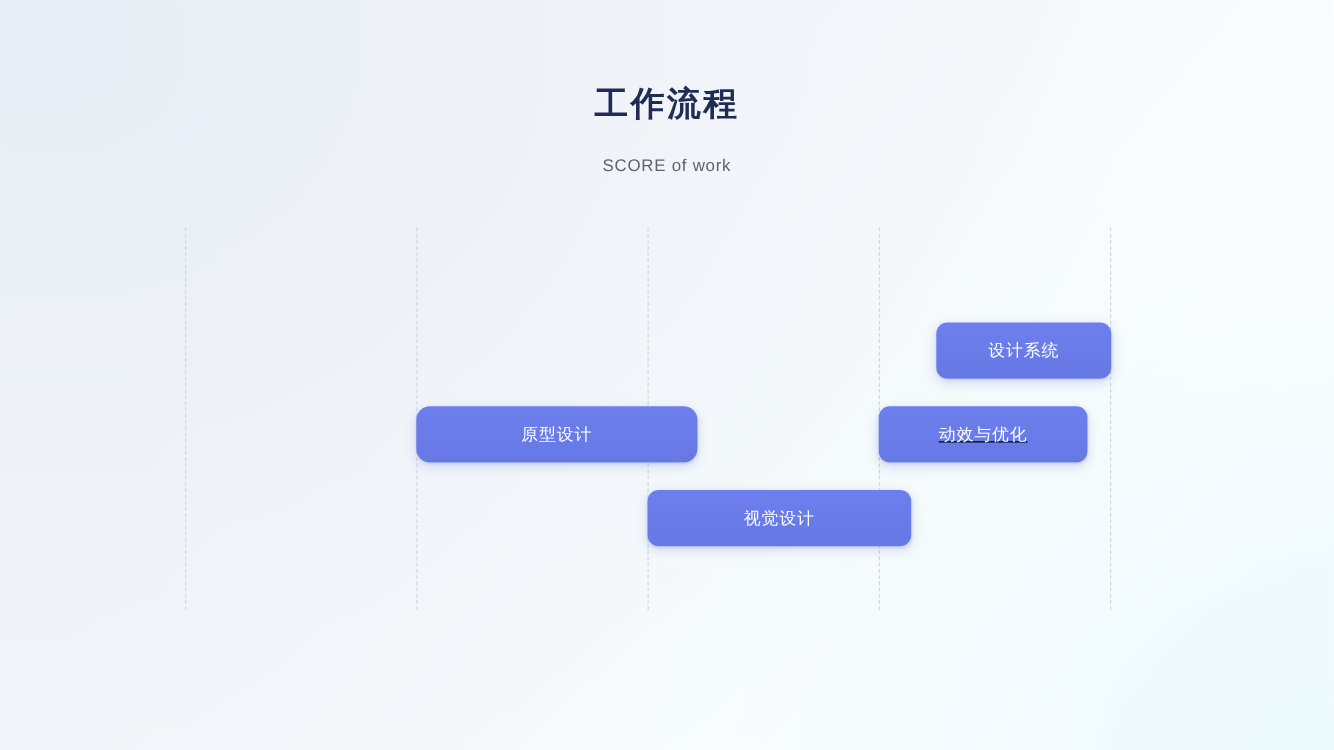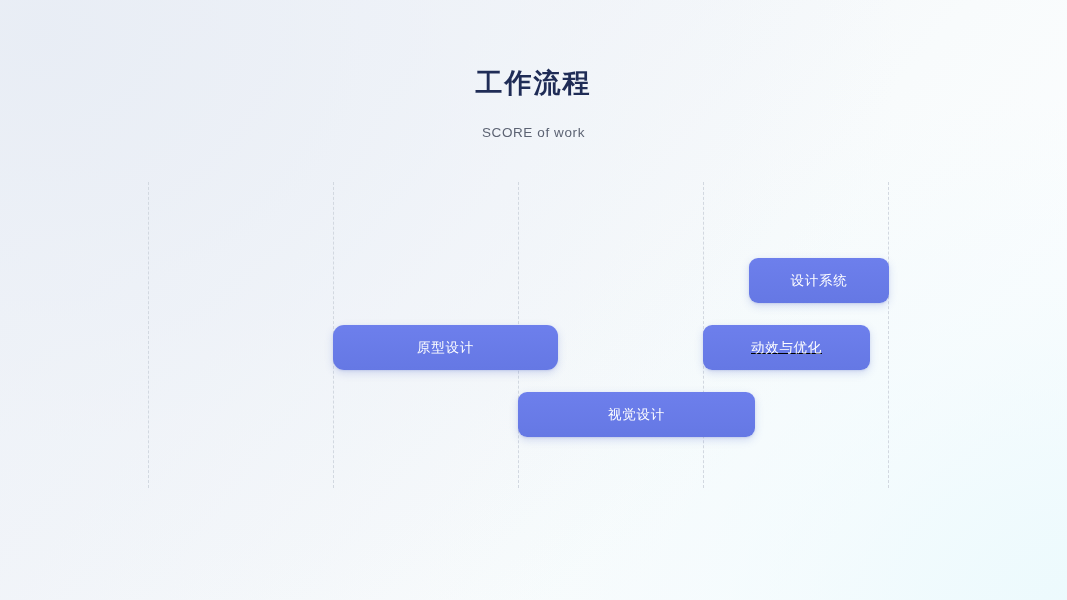--- a/index.html
+++ b/index.html
@@ -113,18 +113,18 @@
   <div class="bars-layer" id="bars-layer">
       <div class="bar" style="left: 749px; width: 140px; top: 258px; height: 45px;">
         <span class="bar-label">设计系统</span>
       </div>
       <div class="bar" style="left: 333px; width: 225px; top: 325px; height: 45px; border-radius: 11px;">
         <span class="bar-label">原型设计</span>
       </div>
       <div class="bar" style="left: 703px; width: 167px; top: 325px; height: 45px; text-decoration: underline;">
         <span class="bar-label">动效与优化</span>
       </div>
-      <div class="bar" style="left: 518px; width: 237px; top: 392px; height: 45px;">
+      <div class="bar" style="left: 518px; width: 211px; top: 392px; height: 45px;">
         <span class="bar-label">视觉设计</span>
       </div>
     </div>
 
 </div>
 
 </body></html>

